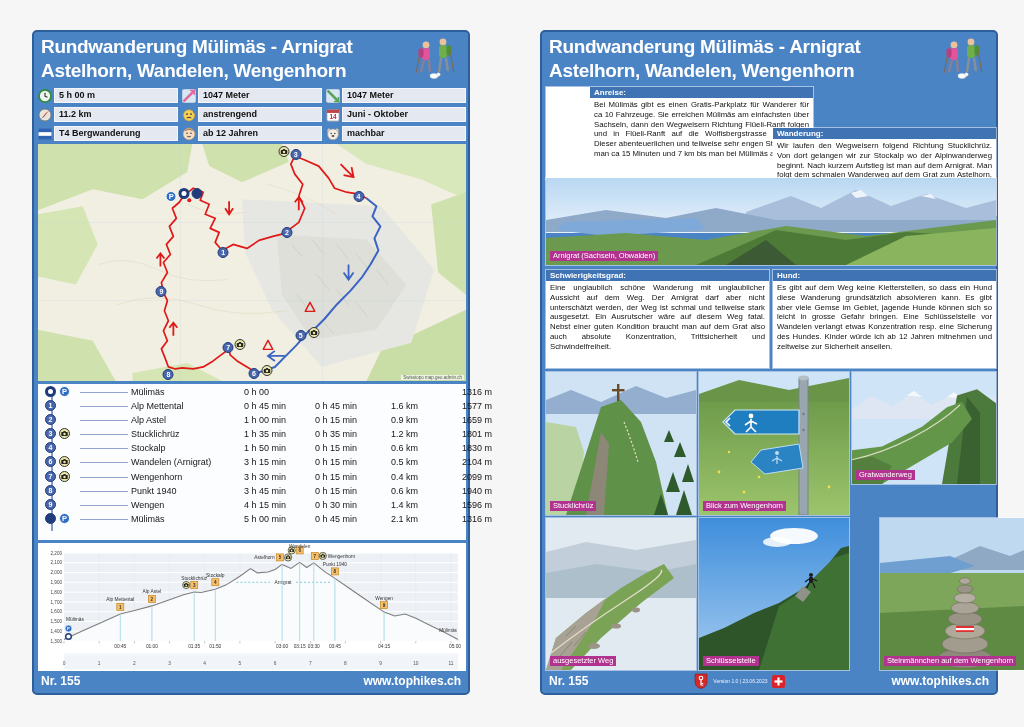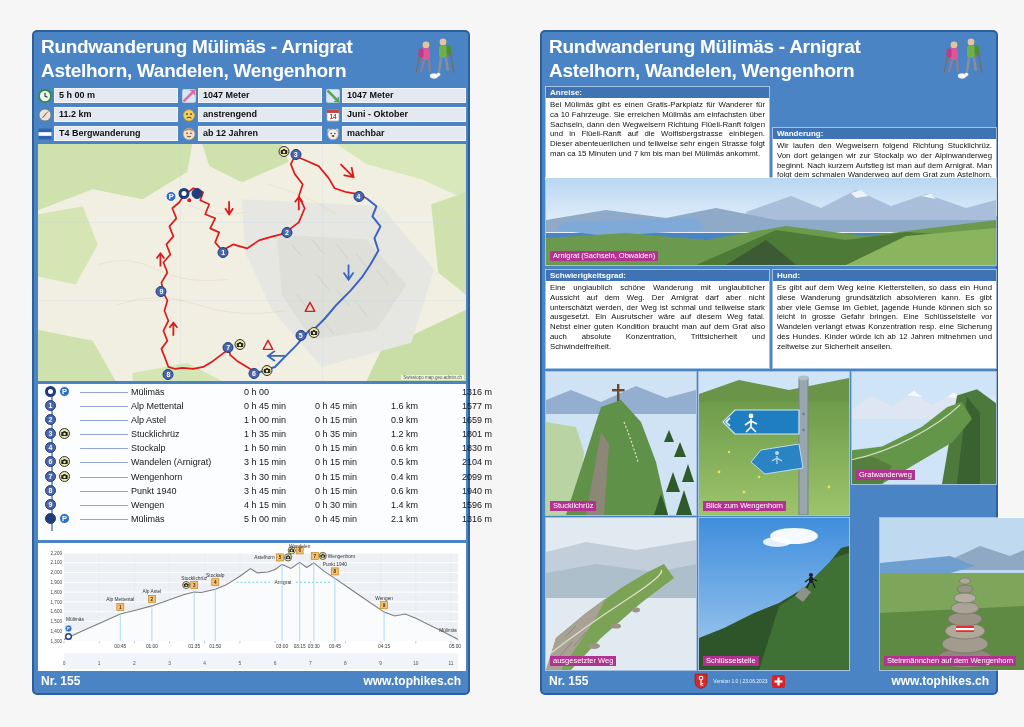--- a/index.html
+++ b/index.html
@@ -42,21 +42,21 @@
   #profile-svg{width:100%;height:100%;display:block;}
   #profile-svg text{font-family:"Liberation Sans",sans-serif;}
   
   .pg-footer{position:absolute;left:0;right:0;bottom:0;height:24px;display:flex;align-items:center;justify-content:space-between;padding:0 7px;color:#fff;font-weight:bold;font-size:12px;}
   .badges{display:flex;align-items:center;gap:5px;}
   .badge-version{font-size:5px;font-weight:normal;color:#eef3fa;}
   
   .tbox{position:absolute;background:#fff;box-shadow:0 0 0 1px rgba(255,255,255,.5);}
   .tb-title{height:11px;background:#3f73b4;color:#fff;font-size:8px;font-weight:bold;line-height:11px;padding-left:4px;}
   .tb-body{padding:2px 4px;font-size:7.8px;line-height:1.26;color:#111;text-align:justify;}
-  #box-anreise{left:4px;top:55px;width:223px;height:92px;}
+  #box-anreise{left:4px;top:55px;width:223px;height:92px;padding-left:44px;}
   #box-wanderung{left:231px;top:55px;width:223px;height:87px;margin-top:41px;}
   #box-schwierigkeit{left:4px;top:238px;width:223px;height:98px;}
   #box-hund{left:231px;top:238px;width:223px;height:98px;}
   
   .ph{position:absolute;margin:0;box-shadow:0 0 0 1px rgba(255,255,255,.5);}
   .ph svg{display:block;width:100%;height:100%;}
   .cap{position:absolute;left:4px;bottom:4px;background:#b2338f;color:#fff;font-size:7.5px;line-height:10px;padding:0 3px;white-space:nowrap;}
   #panorama{left:4px;top:146px;width:450px;height:87px;}
   #ph1{left:4px;top:340px;width:150px;height:143px;}
   #ph2{left:157px;top:340px;width:150px;height:143px;}

